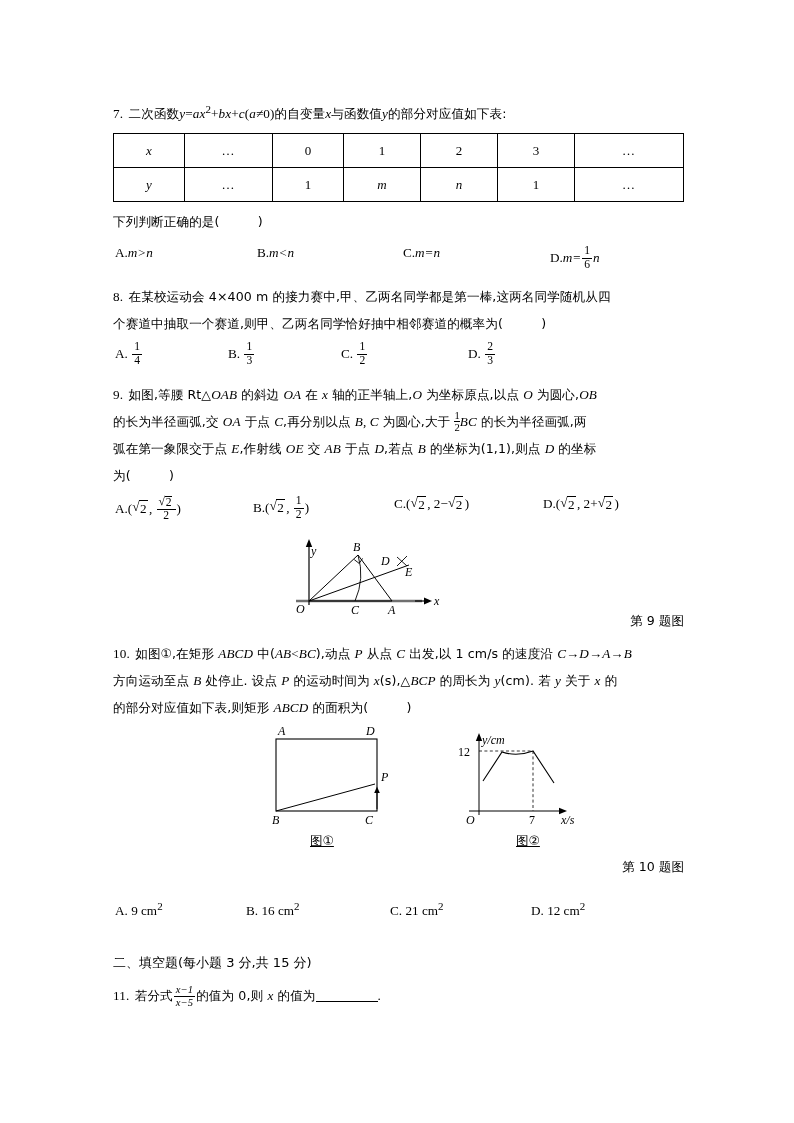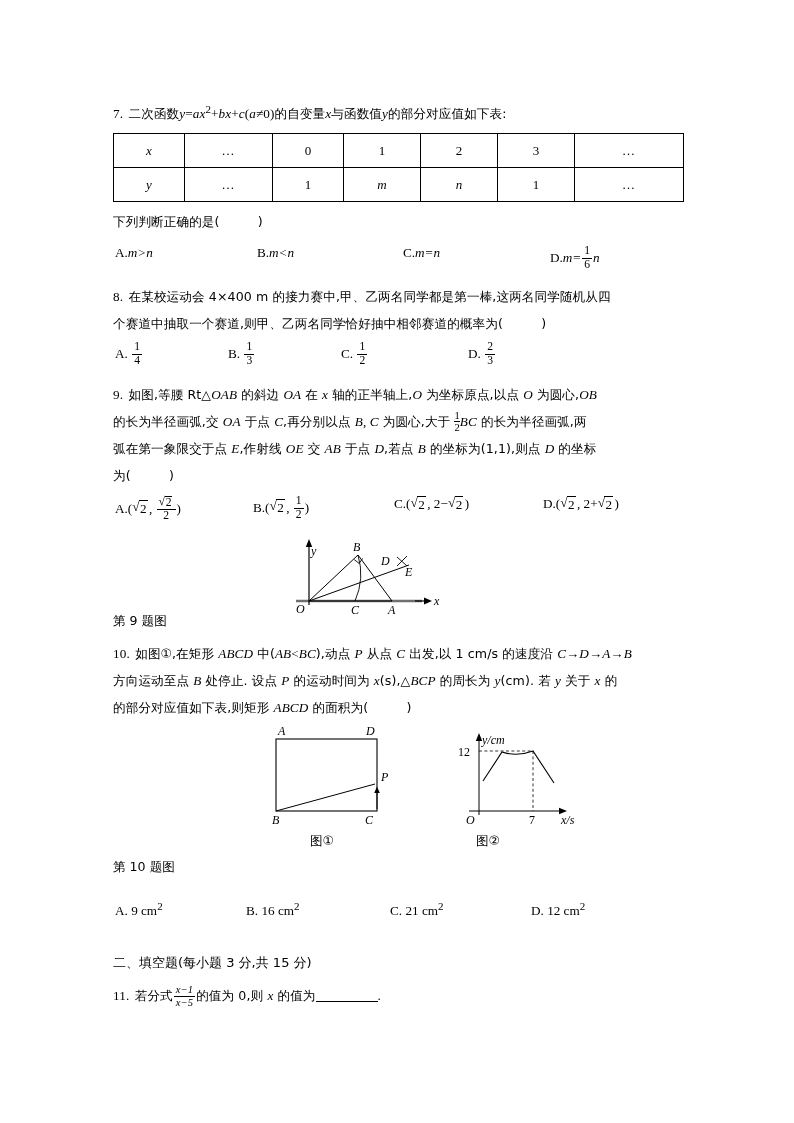--- a/index.html
+++ b/index.html
@@ -112,42 +112,42 @@
   .opts .op {
     position: absolute;
     top: 0;
     white-space: nowrap;
   }
   .opts.tall { height: 36px; }
 
   
   .figwrap { position: relative; }
   .caption {
-    text-align: left;
+    text-align: right;
     font-size: 12.6px;
     font-family: "DejaVu Sans", "Liberation Sans", sans-serif;
   }
   svg text {
     font-family: "Liberation Serif", serif;
     font-style: italic;
     font-size: 12px;
   }
   svg text.rmt { font-style: normal; }
 
   .fig10row {
     position: relative;
     height: 112px;
   }
   .subcaps {
     position: relative;
     height: 24px;
     font-size: 12.6px;
     font-family: "DejaVu Sans", "Liberation Sans", sans-serif;
   }
-  .subcaps span { position: absolute; }
+  .subcaps span { position: absolute; text-decoration: underline; }
 
   .sect {
     font-size: 13px;
     font-family: "DejaVu Sans", "Liberation Sans", sans-serif;
     margin-top: 24px;
     margin-bottom: 4px;
   }
   .fillblank {
     display: inline-block;
     width: 62px;
@@ -336,21 +336,21 @@
       <text x="369" y="23" class="it">y/cm</text>
       <text x="448" y="103" class="it">x/s</text>
       <text x="353" y="103">O</text>
       <text x="345" y="35" class="rmt">12</text>
       <text x="416" y="103" class="rmt">7</text>
     </svg>
   </div>
 
   <div class="subcaps">
     <span style="left:197px">图①</span>
-    <span style="left:363px">图②</span>
+    <span style="left:403px">图②</span>
   </div>
   <div class="caption" style="margin-top:2px">第 10 题图</div>
 
   <div class="opts" style="margin-top:24px">
     <div class="op" style="left:2px">
       <span>A.</span>
       <span>9</span>
       <span>cm</span><sup>2</sup>
     </div>
     <div class="op" style="left:133px">

